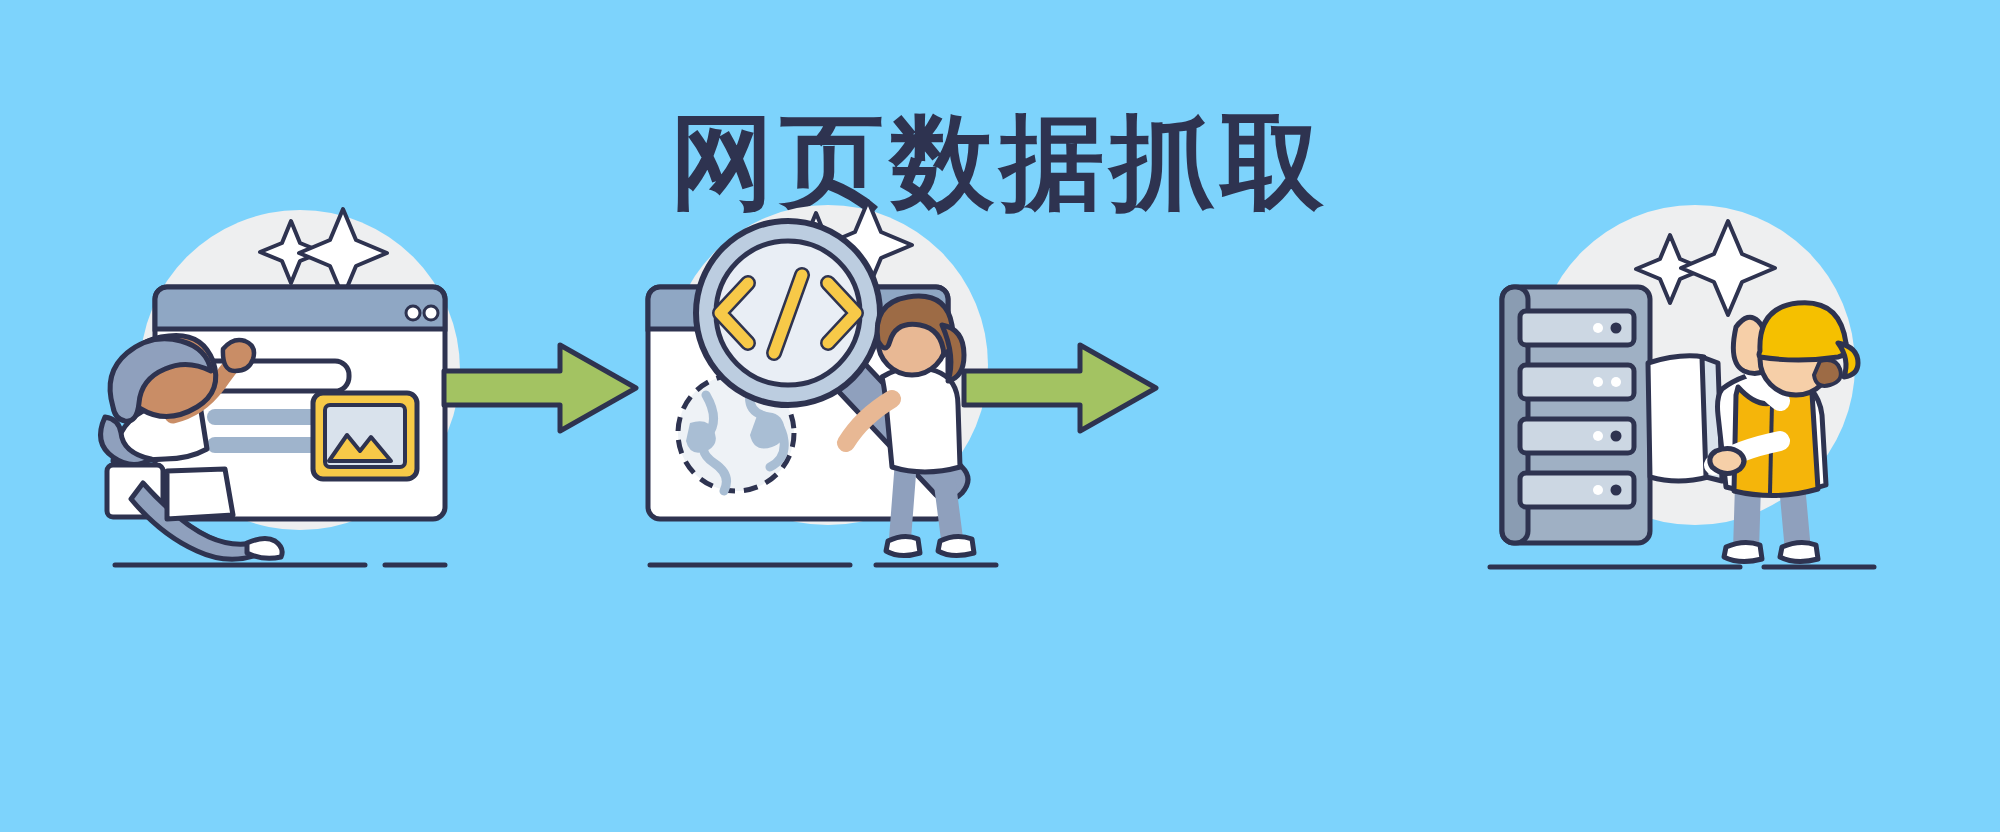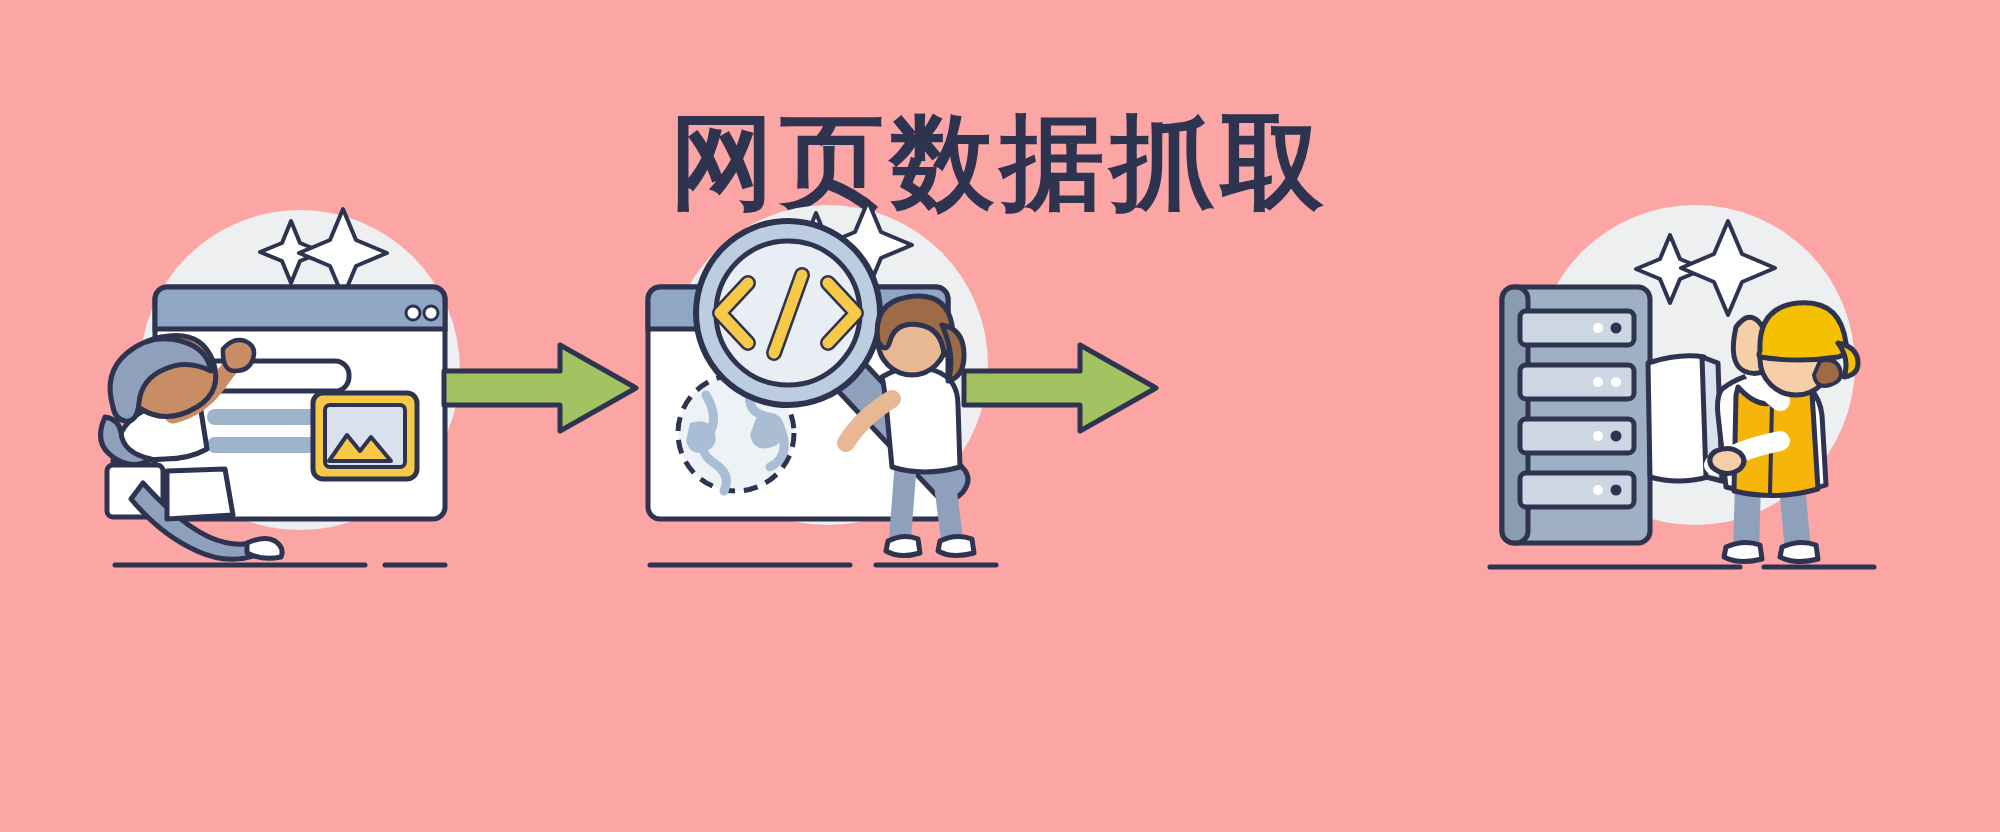--- a/index.html
+++ b/index.html
@@ -8,21 +8,21 @@
     margin: 0; padding: 0;
     width: 2000px; height: 832px;
     background: #fdfdfc;
     font-family: "Liberation Sans", "DejaVu Sans", sans-serif;
     overflow: hidden;
   }
   #page {
     position: relative;
     width: 2000px;
     height: 832px;
-    background: #fca5a5;
+    background: #7dd3fc;
   }
 
   
   #title {
     position: absolute;
     top: 34px;
     left: 0;
     width: 2000px;
     text-align: center;
     font-size: 104px;

